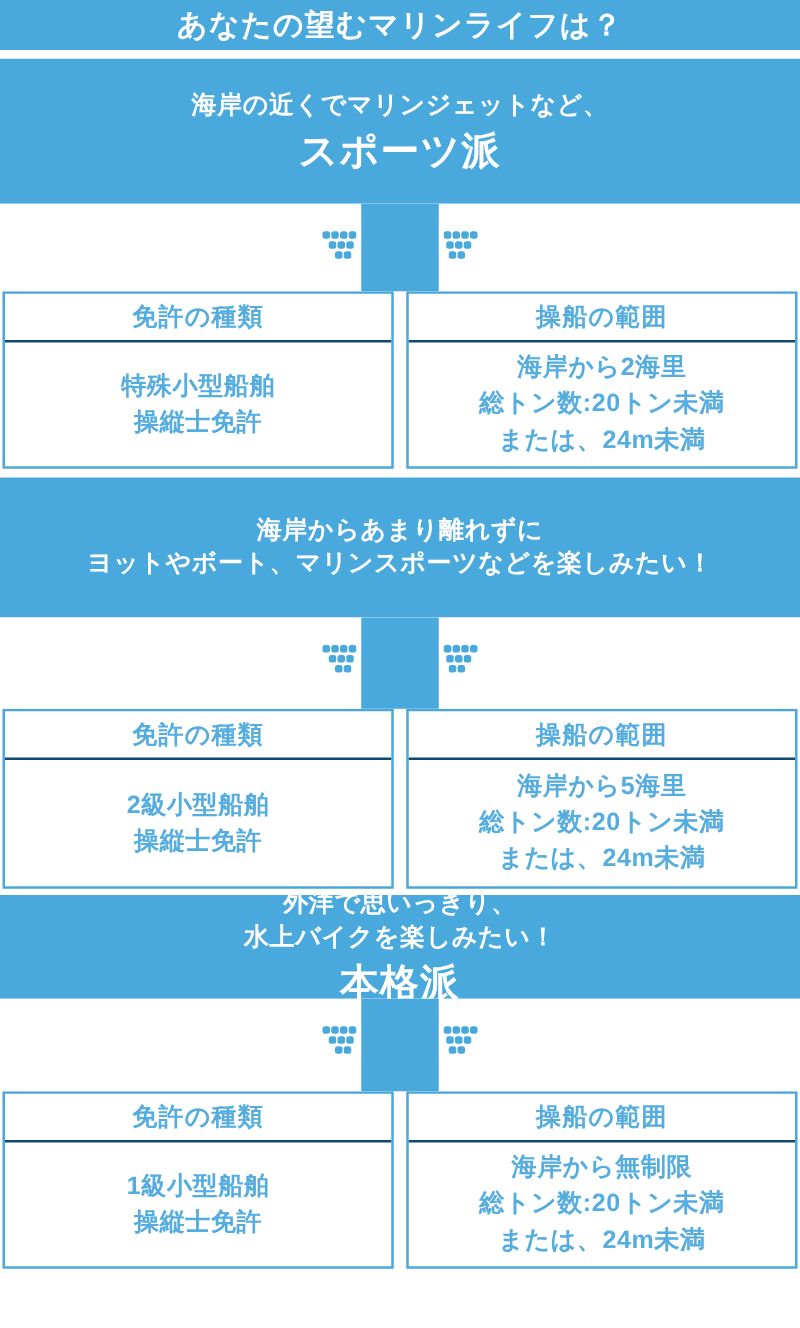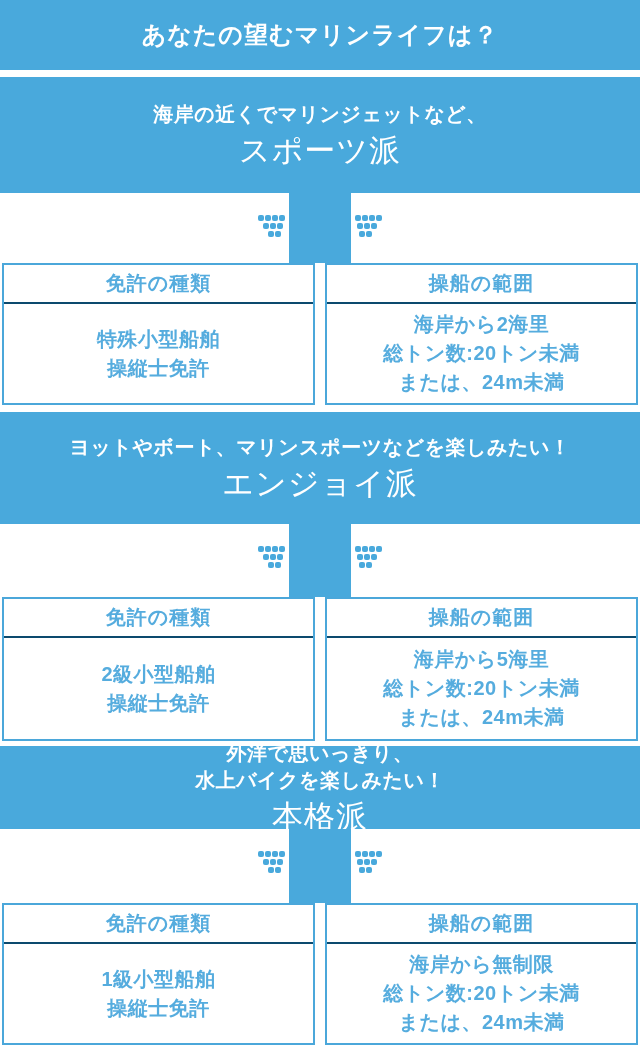--- a/index.html
+++ b/index.html
@@ -5,41 +5,41 @@
   * { margin: 0; padding: 0; box-sizing: border-box; }
   html, body { background: #ffffff; }
   body {
     width: 640px;
     font-family: "Liberation Sans", "DejaVu Sans", sans-serif;
   }
   .page { width: 640px; height: 1062px; overflow: hidden; background: #ffffff; }
 
   
   .topbar {
-    height: 70px; background: #49a9dc;
+    height: 40px; background: #49a9dc;
     display: flex; align-items: center; justify-content: center;
   }
   .topbar h1 {
     color: #ffffff; font-size: 24px; font-weight: 800; letter-spacing: 1px;
   }
 
   .gap7 { height: 7px; }
   .gap5 { height: 5px; }
 
   
   .panel {
     background: #49a9dc; color: #ffffff;
     display: flex; flex-direction: column; align-items: center; justify-content: center;
     text-align: center;
   }
   .panel.s1 { height: 116px; }
   .panel.s2 { height: 112px; }
   .panel.s3 { height: 83px; }
   .panel .desc { font-size: 20px; line-height: 27px; font-weight: 700; letter-spacing: 0.5px; }
-  .panel .panel-title { font-size: 31px; line-height: 38px; font-weight: 400; letter-spacing: 1px; margin-top: 4px; }
+  .panel .panel-title { font-size: 31px; line-height: 38px; font-weight: 700; letter-spacing: 1px; margin-top: 4px; }
 
   
   .arrow { position: relative; background: #ffffff; }
   .arrow.a1 { height: 70px; }
   .arrow.a2 { height: 73px; }
   .arrow.a3 { height: 74px; }
   .arrow .tab {
     position: absolute; left: 289px; top: 0; width: 62px; height: 100%;
     background: #49a9dc;
   }
@@ -123,23 +123,23 @@
         <div>総トン数:20トン未満</div>
         <div>または、24m未満</div>
       </div>
     </div>
   </div>
 
   <div class="gap7"></div>
 
   <section class="panel s2">
     <div class="desc">
+      <div>海岸からあまり離れずに</div>
       <div>ヨットやボート、マリンスポーツなどを楽しみたい！</div>
     </div>
-    <div class="panel-title">エンジョイ派</div>
   </section>
 
   <div class="arrow a2">
     <span class="tab"></span>
     <span class="dotset dots-left"></span>
     <span class="dotset dots-right"></span>
   </div>
 
   <div class="tables t2">
     <div class="box">

